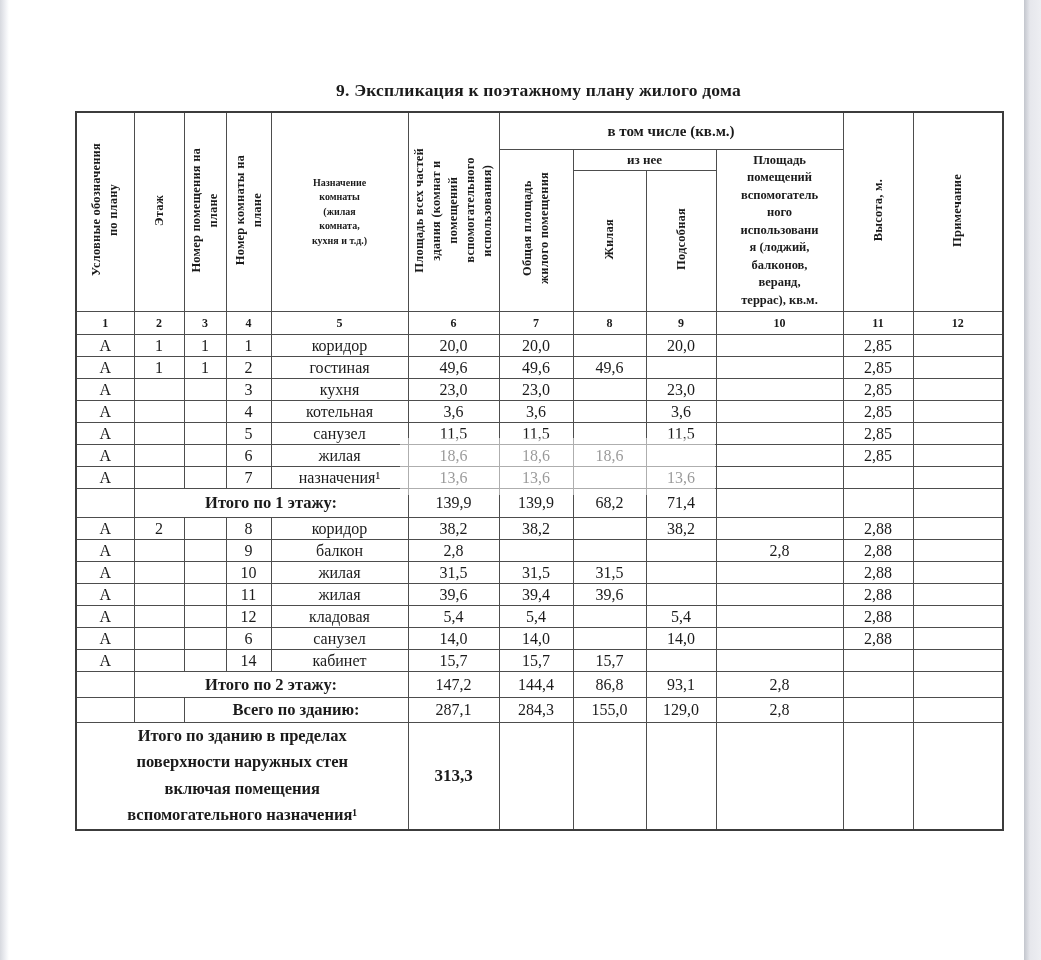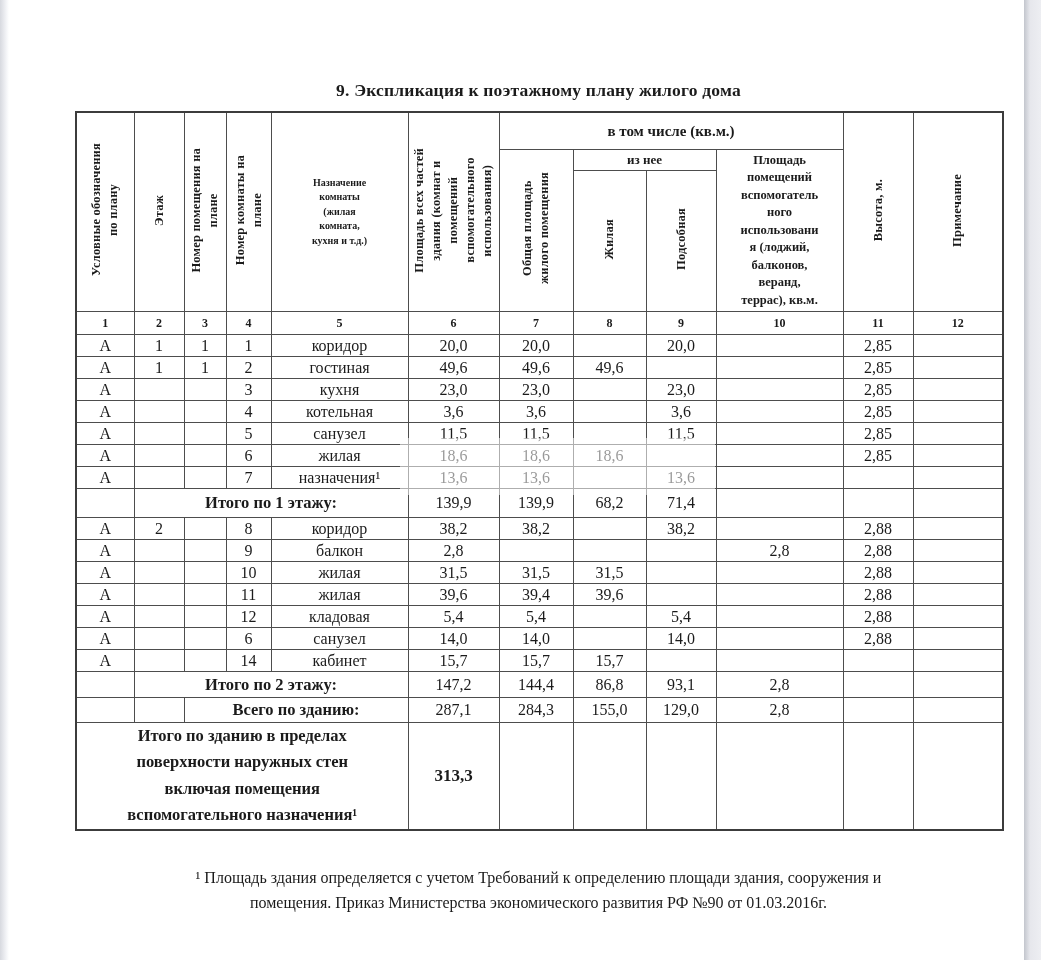--- a/index.html
+++ b/index.html
@@ -398,17 +398,15 @@
           <td></td>
           <td></td>
           <td></td>
           <td></td>
           <td></td>
           <td></td>
         </tr>
       </tbody>
   </table>
 
-  <div class="footnote">¹ Площадь здания определяется с учетом Требований к определению площади здания, сооружения и
-помещения. Приказ Министерства экономического развития РФ №90 от 01.03.2016г.</div>
 </div>
 
 <div class="watermark"></div>
 
 </body></html>

